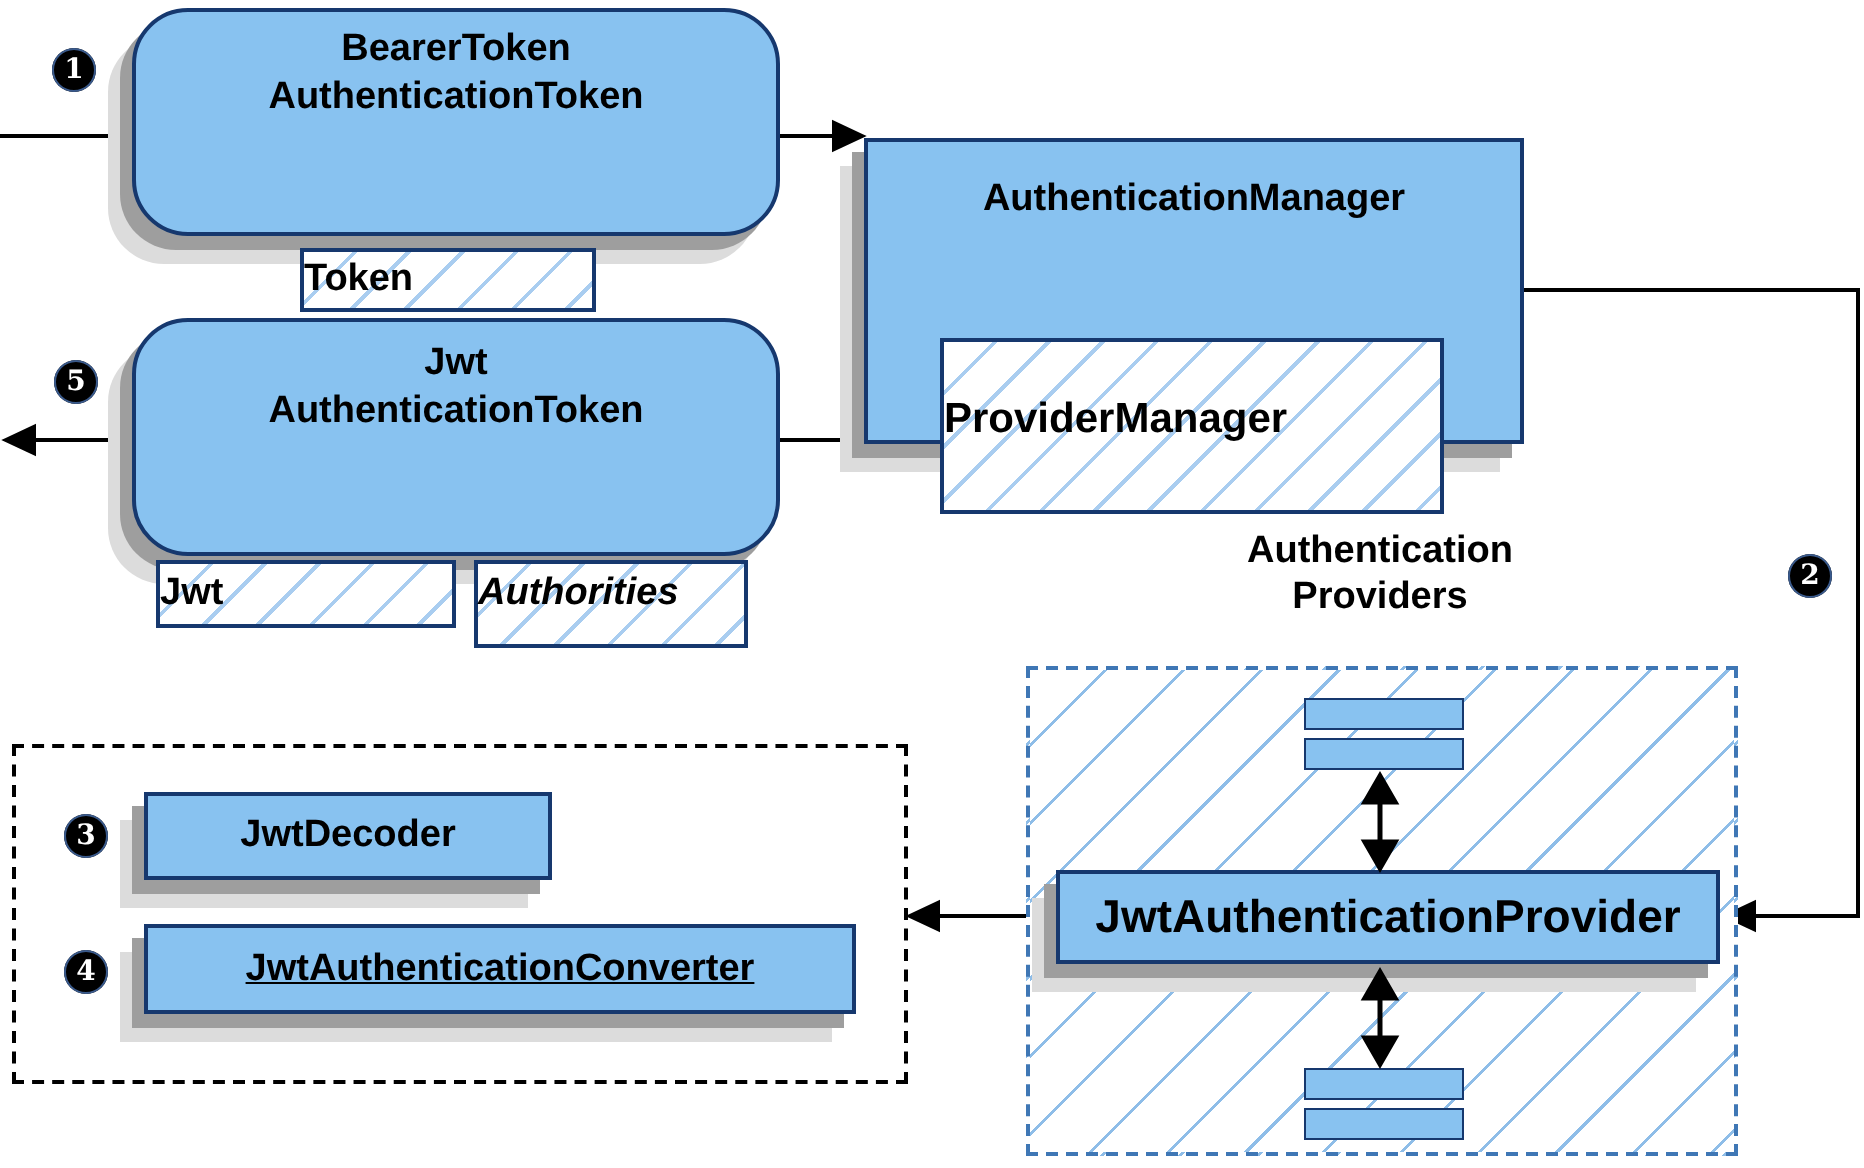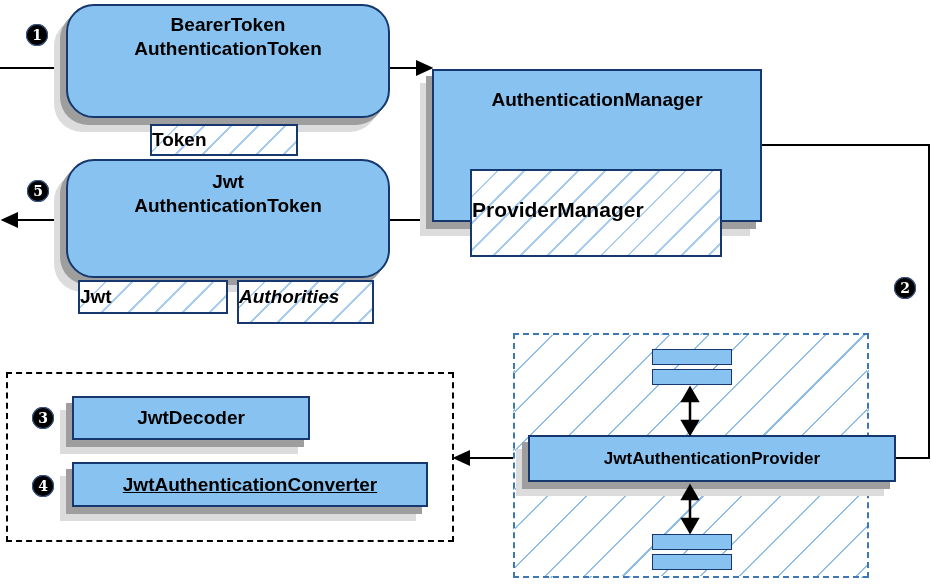--- a/index.html
+++ b/index.html
@@ -53,23 +53,23 @@
   }
 
   
   #bearer-box   { left:66px;  top:4px;   width:324px; height:114px; padding-top:7px; }
   #jwt-box      { left:66px;  top:159px; width:324px; height:119px; padding-top:9px; }
   #am-box       { left:432px; top:69px;  width:330px; height:153px; padding-top:17px; }
   #pm-field     { left:470px; top:125px; width:252px; height:88px;  line-height:78px; font-size:21px; }
   #token-field  { left:150px; top:80px;  width:148px; height:32px;  line-height:28px; }
   #jwtf-field   { left:78px;  top:236px; width:150px; height:34px;  line-height:30px; }
   #auth-field   { left:237px; top:236px; width:137px; height:44px;  line-height:30px;font-style:italic; }
-  #decoder-box  { left:72px;  top:396px; width:238px; height:44px;  line-height:40px; font-size:19px; }
+  #decoder-box  { left:72px;  top:396px; width:204px; height:44px;  line-height:40px; font-size:19px; }
   #converter-box{ left:72px;  top:462px; width:356px; height:45px;  line-height:41px; font-size:19px;text-decoration:underline; }
-  #provider-box { left:528px; top:435px; width:368px; height:47px;  line-height:43px; font-size:17px; z-index:3; }
+  #provider-box { left:528px; top:435px; width:332px; height:47px;  line-height:43px; font-size:23px; z-index:3; }
 
   #badge-1 { left:26px;  top:24px; }
   #badge-5 { left:27px;  top:180px; }
   #badge-3 { left:32px;  top:407px; }
   #badge-4 { left:32px;  top:475px; }
   #badge-2 { left:894px; top:277px; }
 </style>
 </head>
 <body>
 
@@ -109,20 +109,24 @@
 
   <div class="node shadowed" id="am-box">
     <div class="node-title">AuthenticationManager</div>
   </div>
   <div class="field" id="pm-field">ProviderManager</div>
 
   <div class="group-dashed-black"></div>
   <div class="node shadowed" id="decoder-box">JwtDecoder</div>
   <div class="node shadowed" id="converter-box">JwtAuthenticationConverter</div>
 
+  <div class="group-label">
+    <div>Authentication</div>
+    <div>Providers</div>
+  </div>
   <div class="group-dashed-blue"></div>
   <div class="mini-rect" style="top:349px;"></div>
   <div class="mini-rect" style="top:369px;"></div>
   <div class="mini-rect" style="top:534px;"></div>
   <div class="mini-rect" style="top:554px;"></div>
   <div class="node shadowed" id="provider-box">JwtAuthenticationProvider</div>
 
   <svg id="double-arrow-layer" class="layer" viewBox="0 0 932 584">
     <g stroke="#000" stroke-width="2.5" fill="#000">
       <line x1="690" y1="399" x2="690" y2="423"></line>

